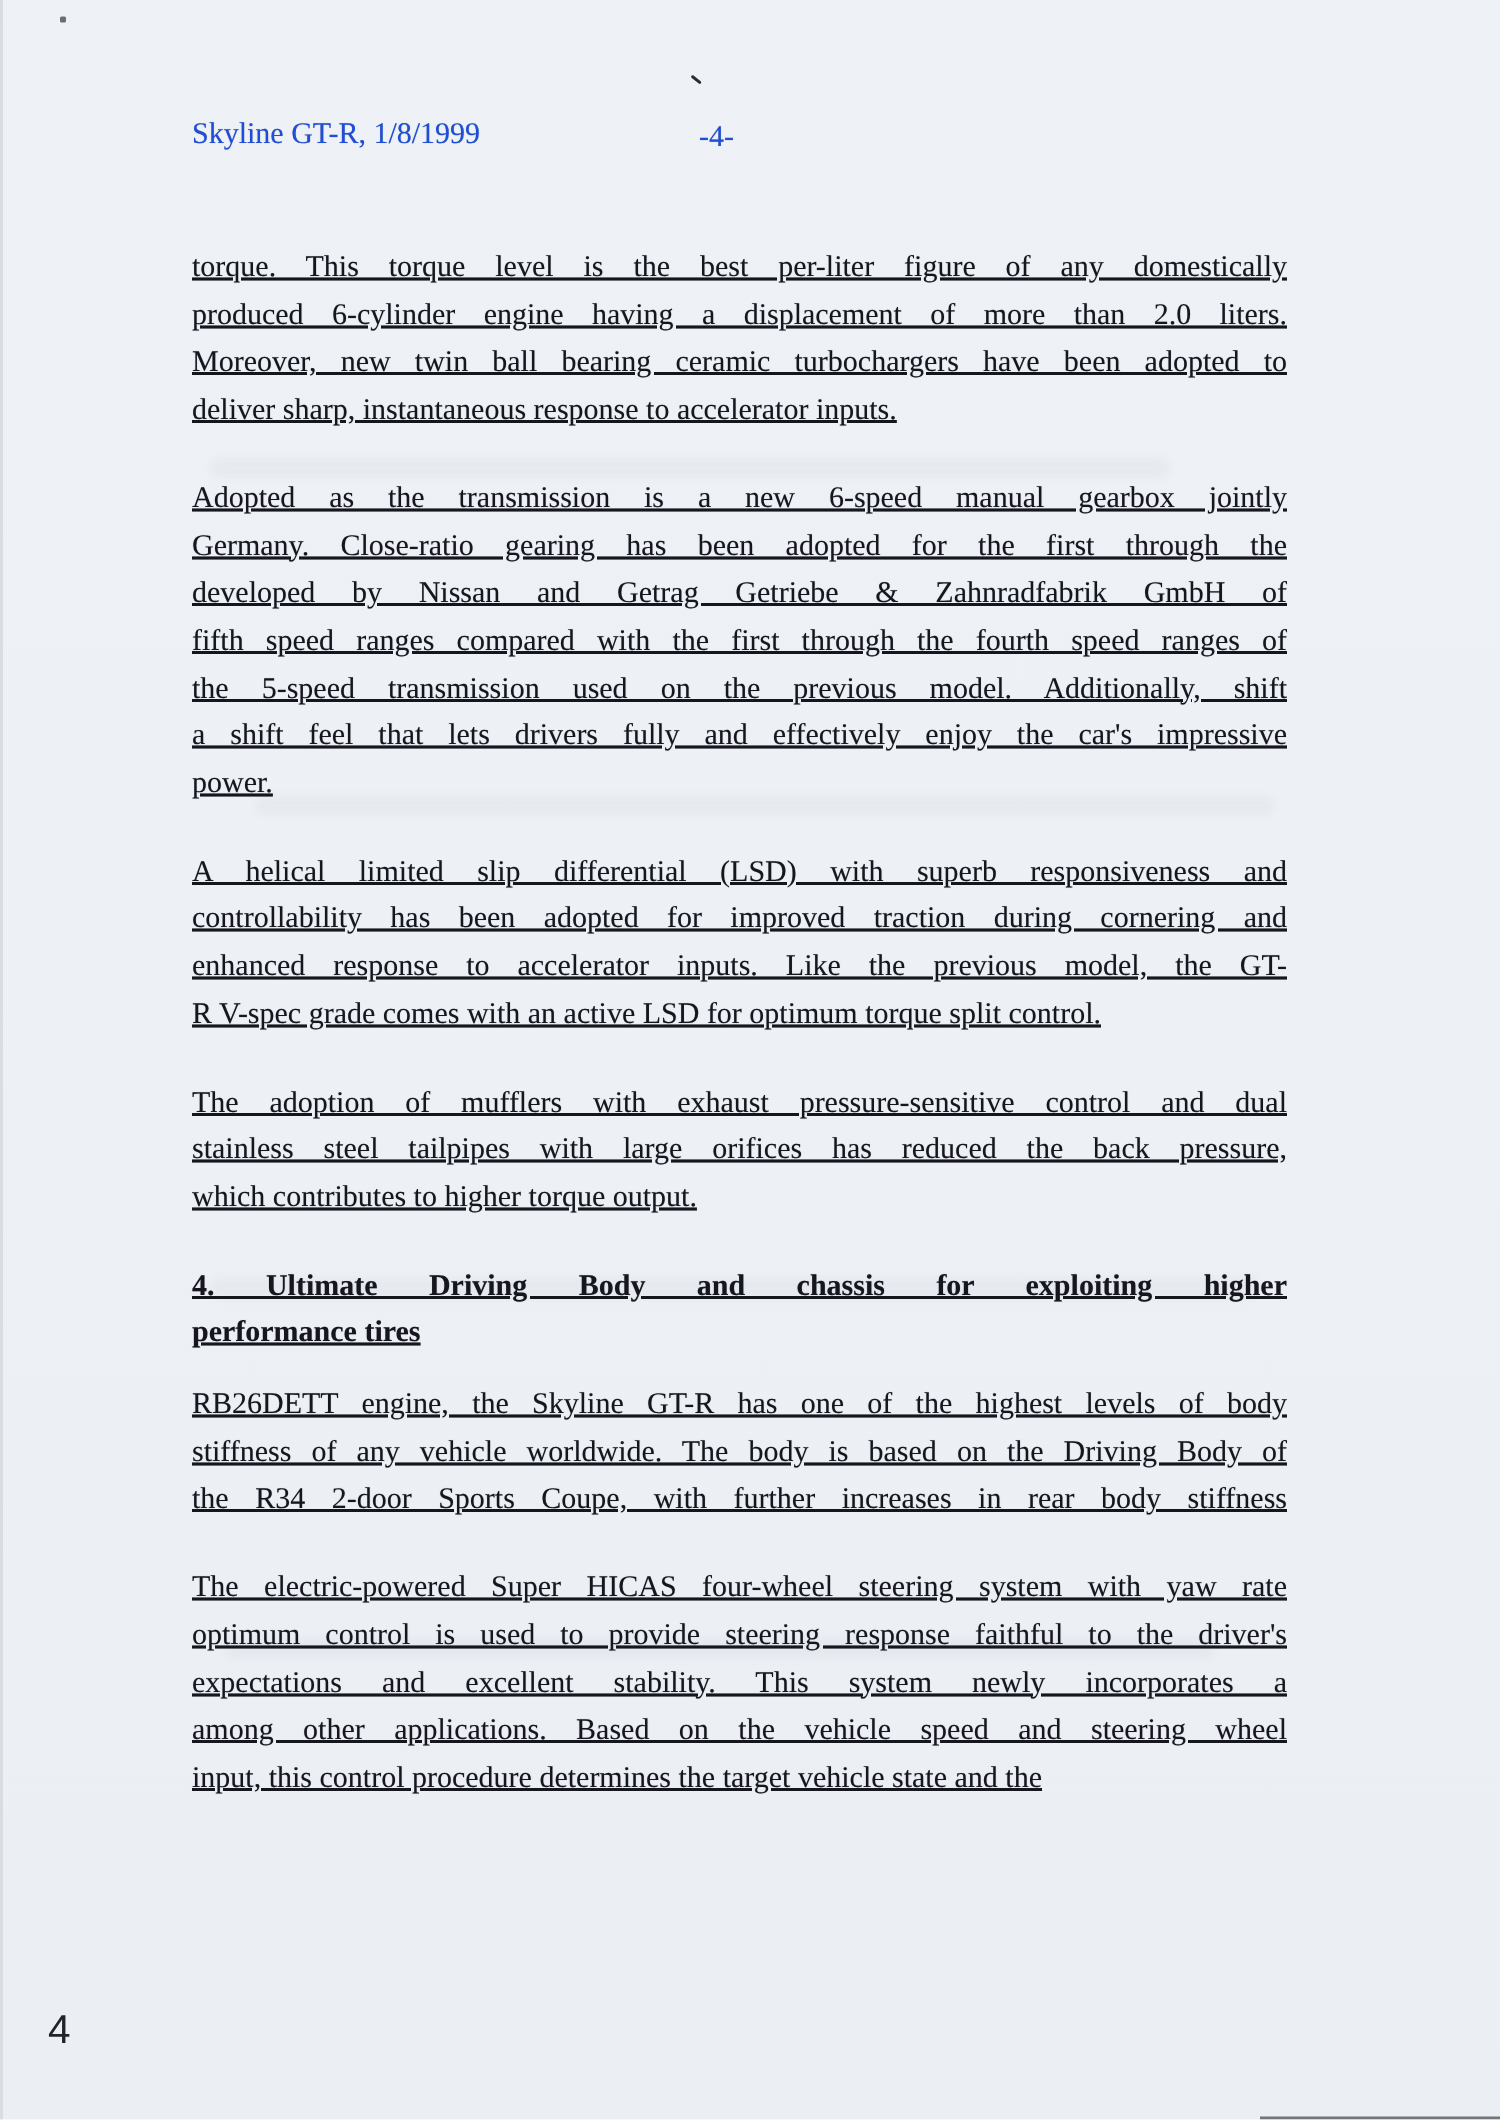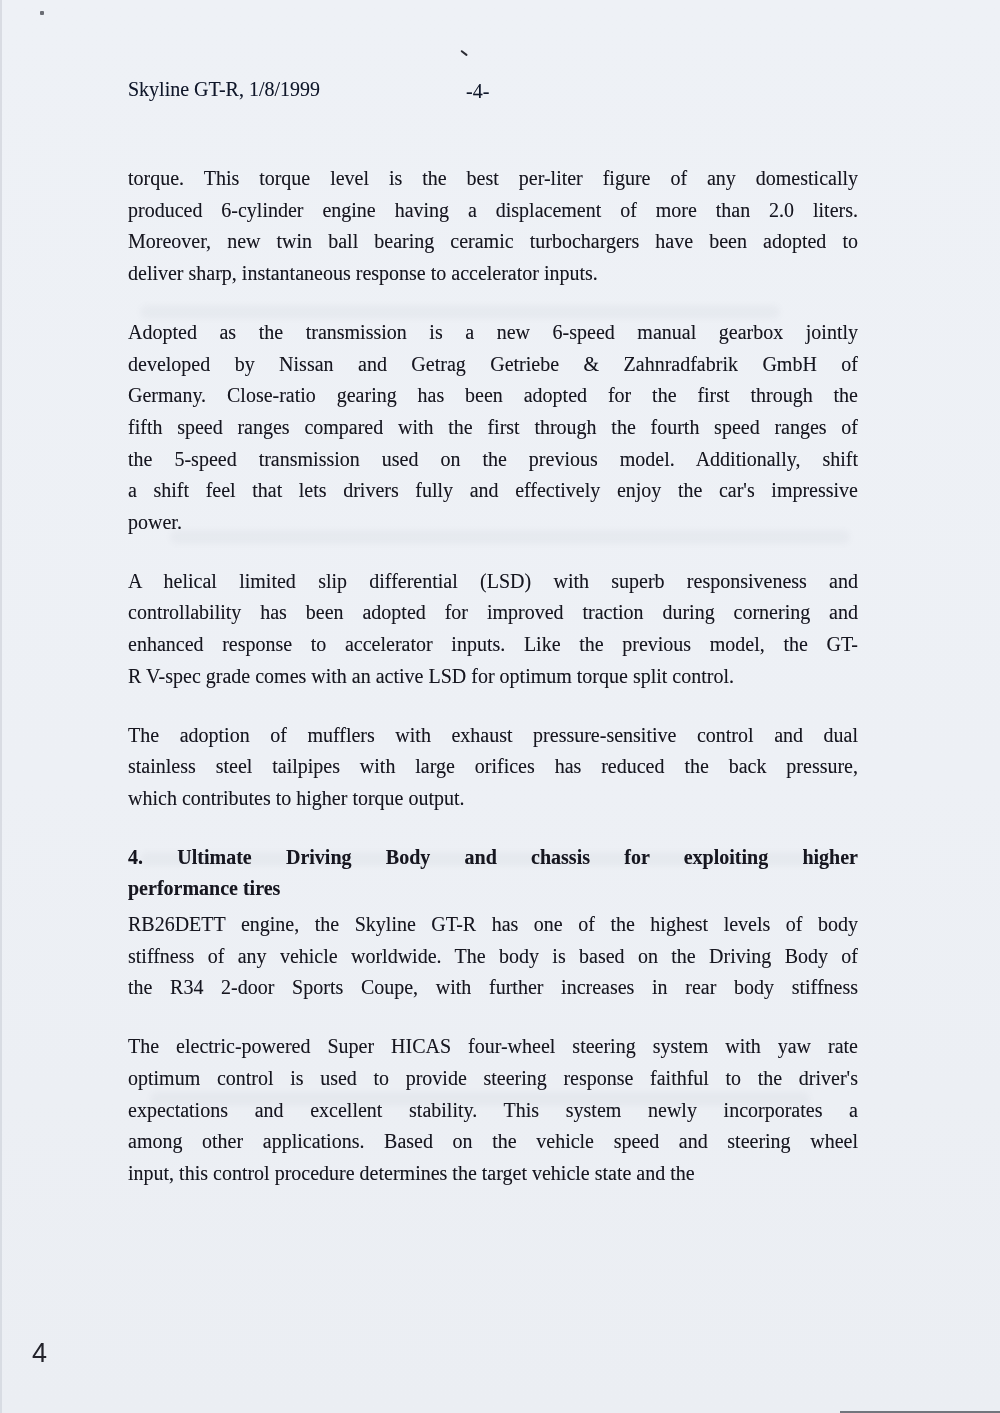--- a/index.html
+++ b/index.html
@@ -32,34 +32,34 @@
     position: absolute; left: 140px; width: 720px; height: 14px;
     background: #5b6474; opacity: 0.045; filter: blur(3px); border-radius: 7px;
   }
   .ghost.g1 { top: 305px; width: 640px; }
   .ghost.g2 { top: 530px; left: 170px; width: 680px; }
   .ghost.g3 { top: 852px; width: 700px; }
   .ghost.g4 { top: 1092px; left: 150px; width: 660px; }
 
   .header {
     position: absolute; left: 128px; top: 78px; width: 730px;
-    font-size: 20px; color: #0f172a;
+    font-size: 20px; color: #1d4ed8;
     text-shadow: 0 0 0.6px rgba(25,25,40,.35);
   }
   .header .pageno-center {
     position: absolute; left: 338px; top: 2px;
   }
 
   .doc-body {
     position: absolute; left: 128px; top: 163px; width: 730px;
     font-size: 20px; color: #16161f;
     text-shadow: 0 0 0.6px rgba(25,25,40,.35);
   }
-  .para { margin: 0 0 27px 0; }
-  .para.heading { margin-bottom: 4px; }
+  .para { margin: 0 0 27px 0; text-decoration: underline; }
+  .para.heading { margin-bottom: 16px; }
   .para.heading .line { font-weight: bold; }
   .line {
     line-height: 31.7px;
     text-align: justify;
     text-align-last: justify;
     white-space: normal;
   }
   .line.last { text-align-last: left; }
 
   .footer-pageno {
@@ -87,22 +87,22 @@
 
 <div class="doc-body">
     <div class="para normal">
       <div class="line">torque.  This torque level is the best per-liter figure of any domestically</div>
       <div class="line">produced 6-cylinder engine having a displacement of more than 2.0 liters.</div>
       <div class="line">Moreover, new twin ball bearing ceramic turbochargers have been adopted to</div>
       <div class="line last">deliver sharp, instantaneous response to accelerator inputs.</div>
     </div>
     <div class="para normal">
       <div class="line">Adopted as the transmission is a new 6-speed manual gearbox jointly</div>
+      <div class="line">Germany.  Close-ratio gearing has been adopted for the first through the</div>
       <div class="line">developed by Nissan and Getrag Getriebe &amp; Zahnradfabrik GmbH of</div>
-      <div class="line">Germany.  Close-ratio gearing has been adopted for the first through the</div>
       <div class="line">fifth speed ranges compared with the first through the fourth speed ranges of</div>
       <div class="line">the 5-speed transmission used on the previous model.  Additionally, shift</div>
       <div class="line">a shift feel that lets drivers fully and effectively enjoy the car's impressive</div>
       <div class="line last">power.</div>
     </div>
     <div class="para normal">
       <div class="line">A helical limited slip differential (LSD) with superb responsiveness and</div>
       <div class="line">controllability has been adopted for improved traction during cornering and</div>
       <div class="line">enhanced response to accelerator inputs.  Like the previous model, the GT-</div>
       <div class="line last">R V-spec grade comes with an active LSD for optimum torque split control.</div>

